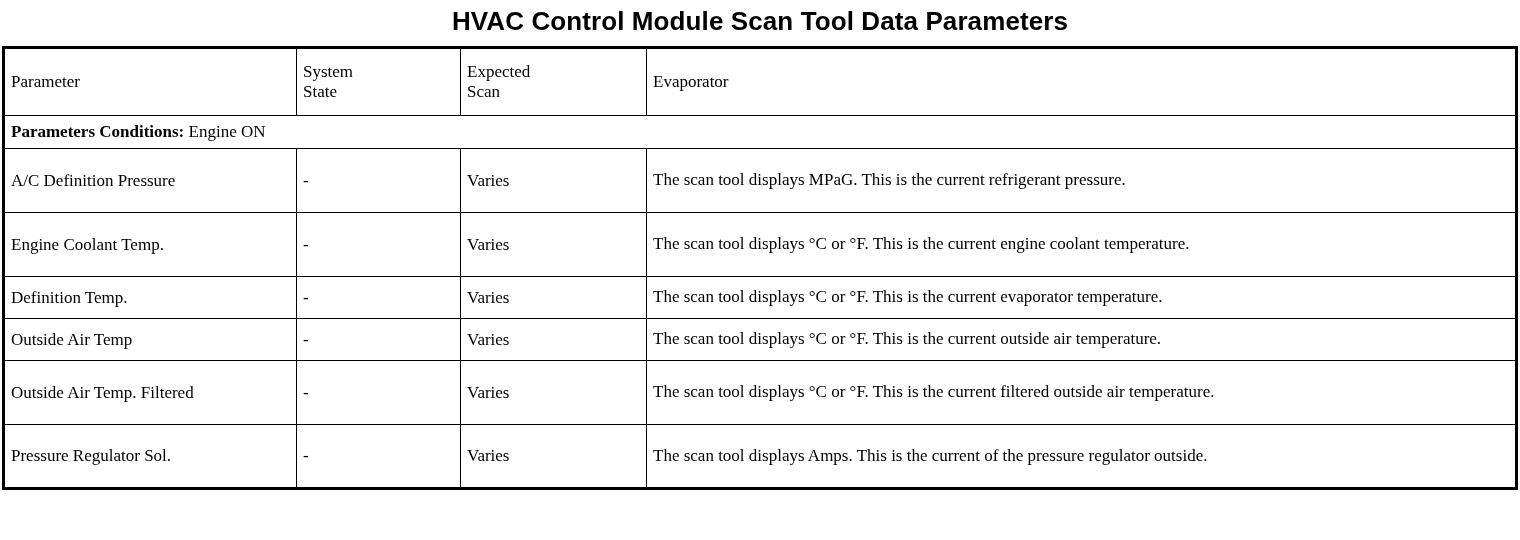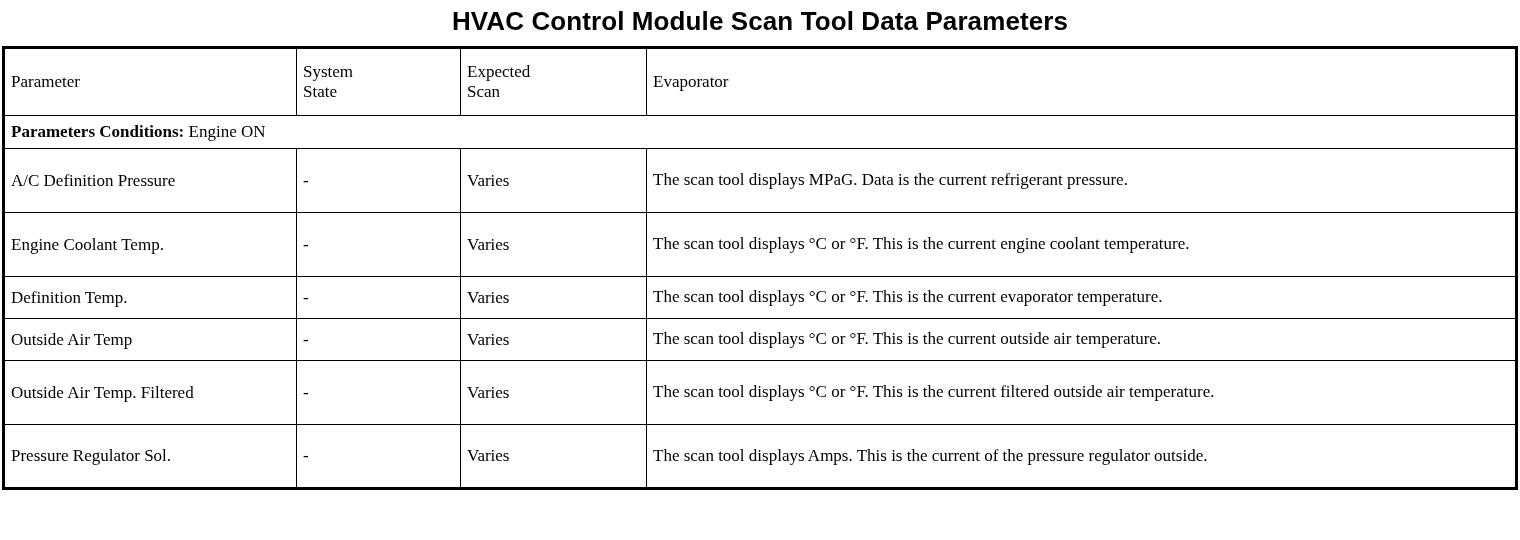--- a/index.html
+++ b/index.html
@@ -111,21 +111,21 @@
         <td colspan="4">
           <span class="sect-label">Parameters Conditions:</span>
           <span>Engine ON</span>
         </td>
       </tr>
 
       <tr class="data-row tall">
         <td class="cell-param">A/C Definition Pressure</td>
         <td class="cell-state">-</td>
         <td class="cell-value">Varies</td>
-        <td class="cell-def">The scan tool displays MPaG. Data is the current refrigerant pressure.</td>
+        <td class="cell-def">The scan tool displays MPaG. This is the current refrigerant pressure.</td>
       </tr>
 
       <tr class="data-row tall">
         <td class="cell-param">Engine Coolant Temp.</td>
         <td class="cell-state">-</td>
         <td class="cell-value">Varies</td>
         <td class="cell-def">The scan tool displays °C or °F. This is the current engine coolant temperature.</td>
       </tr>
 
       <tr class="data-row">

